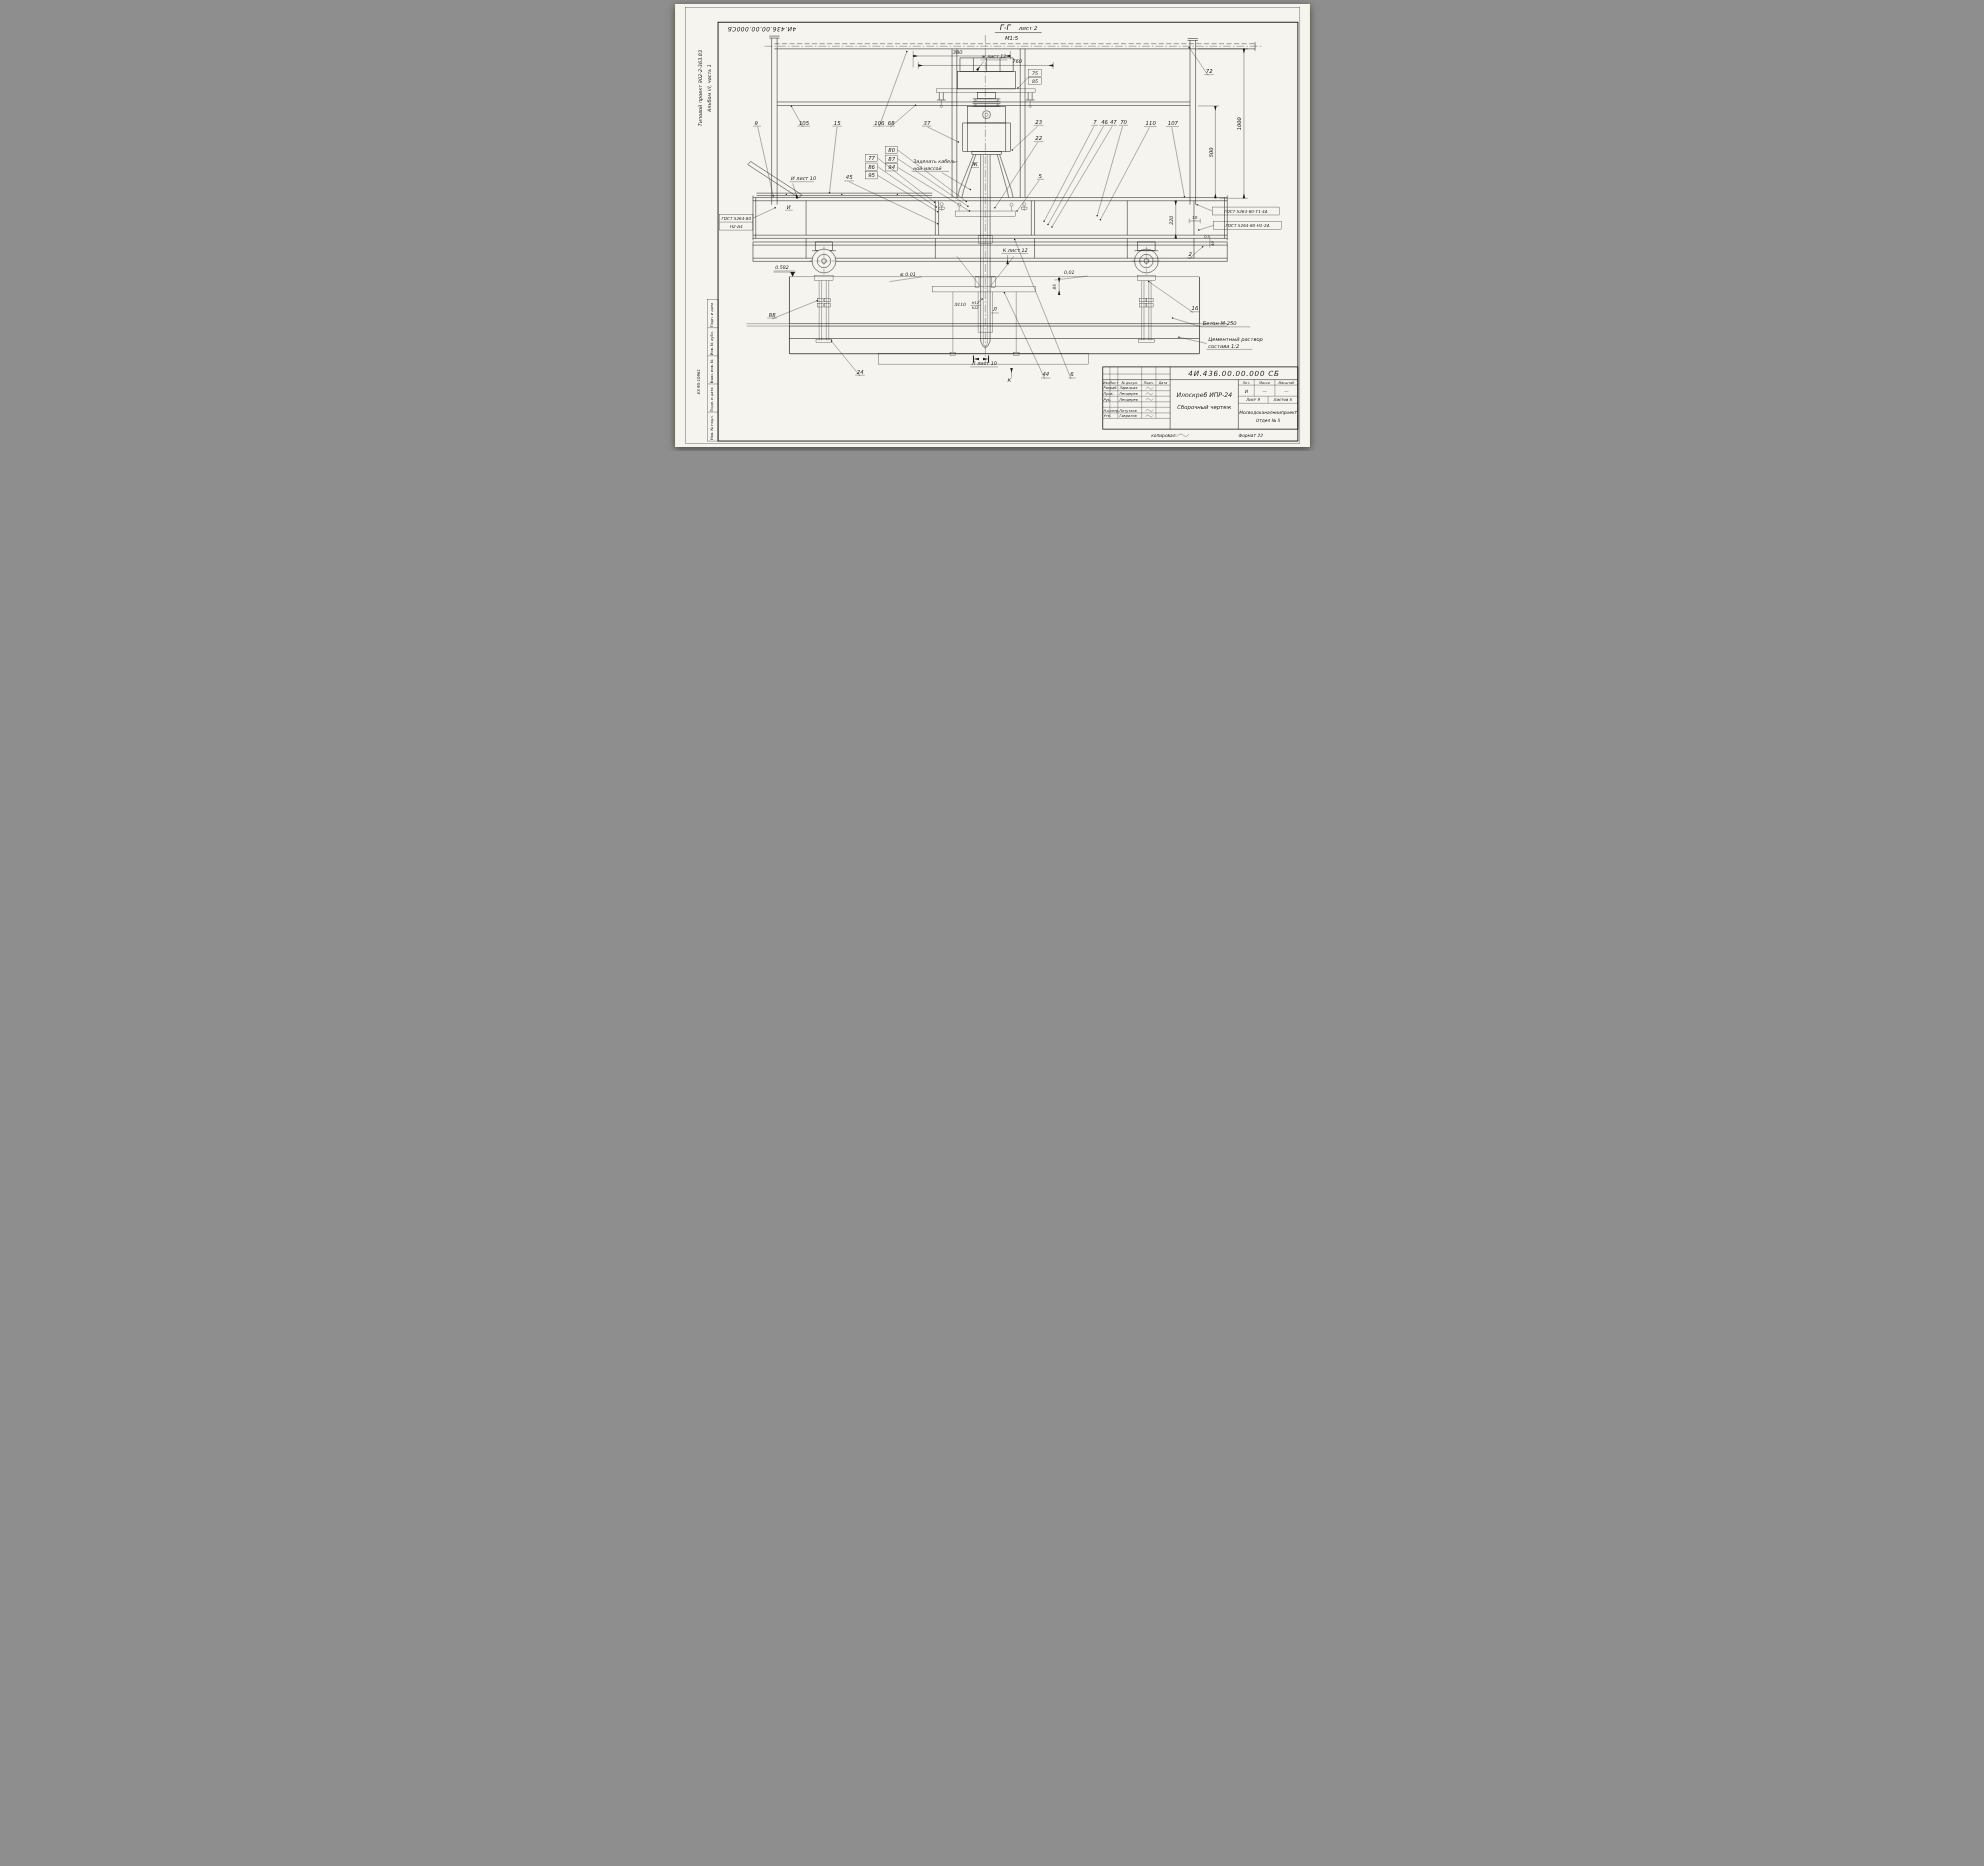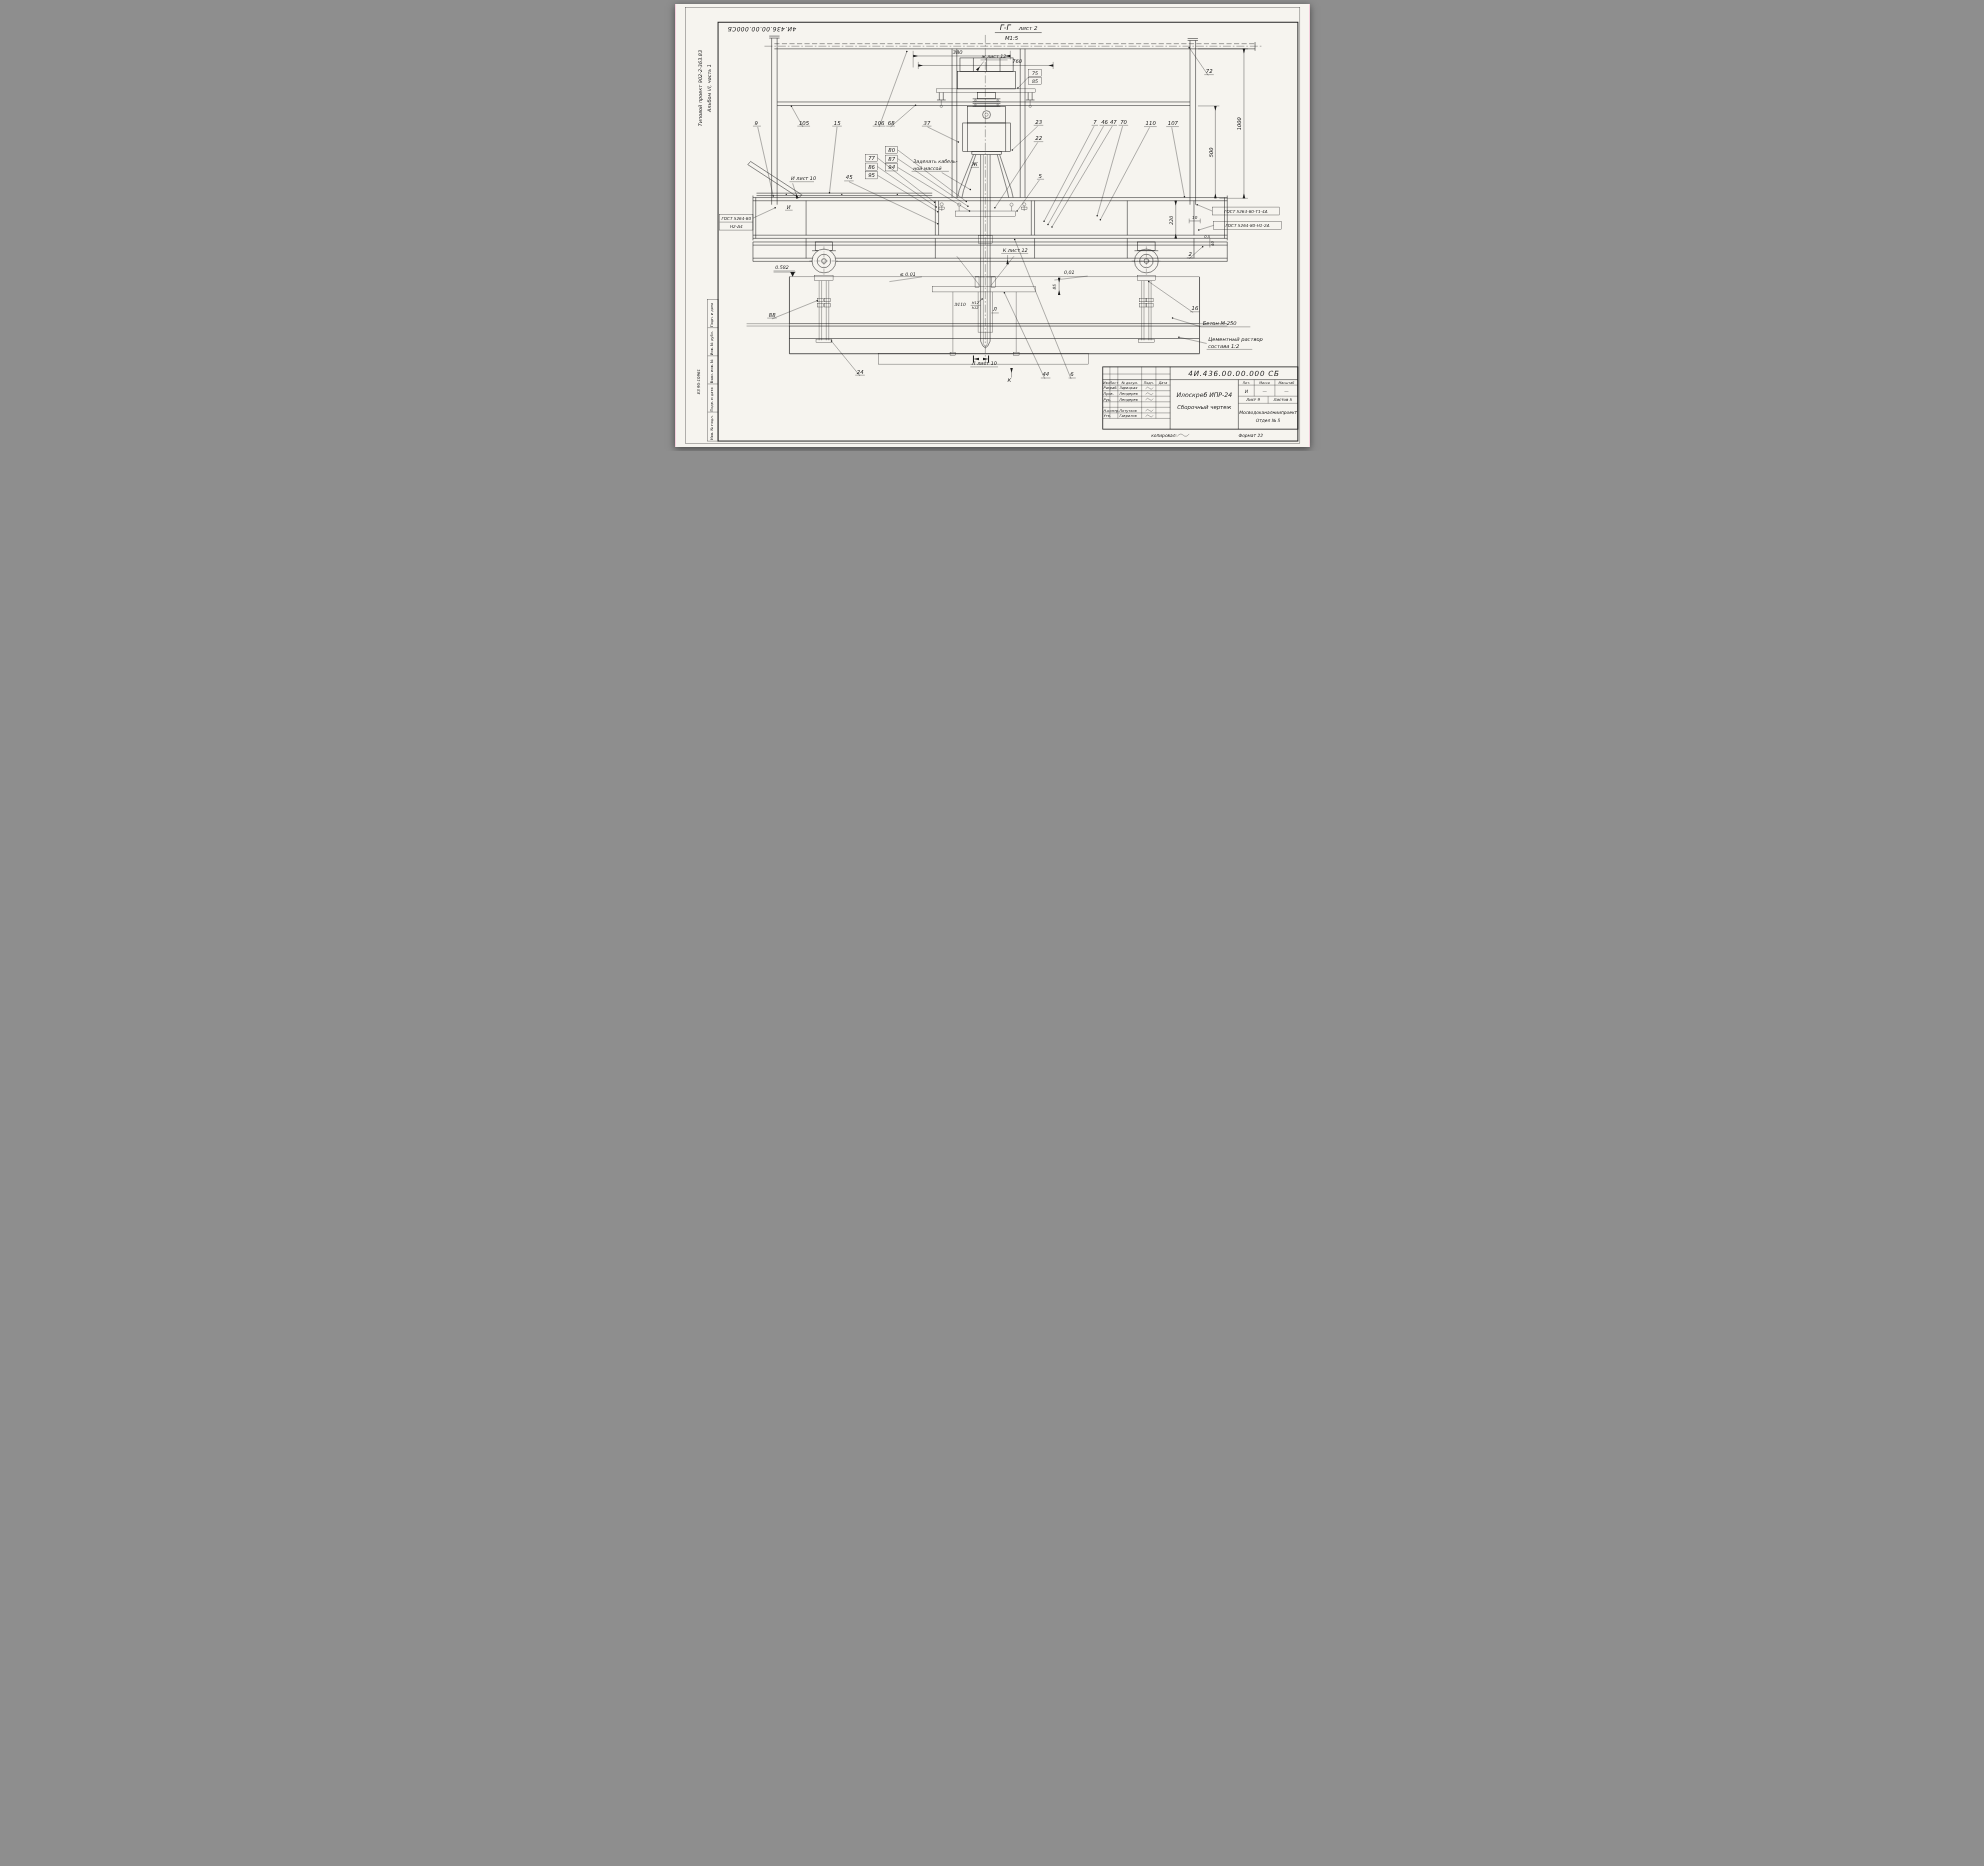--- a/index.html
+++ b/index.html
@@ -1,17 +1,17 @@
 <!DOCTYPE html>
 <html style="font-size:6.4px"><head>
 <meta charset="utf-8">
 <style>
   html,body{margin:0;padding:0;background:#8e8e8e;}
   .wrap{display:flex;justify-content:center;padding:4px;}
-  .sheet{background:#ec4899;box-shadow:0 1.6px 7.1px rgba(0,0,0,.5);}
+  .sheet{background:#fde047;box-shadow:0 1.6px 7.1px rgba(0,0,0,.5);}
   svg{display:block;}
   .txt{fill:#1c1c1c;font-family:"DejaVu Sans",sans-serif;font-style:italic;}
   .txtu{fill:#1c1c1c;font-family:"DejaVu Sans",sans-serif;}
   .ln{stroke:#1c1c1c;stroke-width:1.3;fill:none;stroke-linecap:butt;}
   .thin{stroke:#1c1c1c;stroke-width:0.8;fill:none;}
   .thk{stroke:#1c1c1c;stroke-width:2.4;fill:none;}
   .dash{stroke:#1c1c1c;stroke-width:1.05;fill:none;stroke-dasharray:13 6;}
   .cl{stroke:#1c1c1c;stroke-width:0.8;fill:none;stroke-dasharray:20 5 4 5;}
   .cls{stroke:#1c1c1c;stroke-width:0.7;fill:none;stroke-dasharray:9 4 2 4;}
   .dim{stroke:#1c1c1c;stroke-width:0.9;fill:none;}

